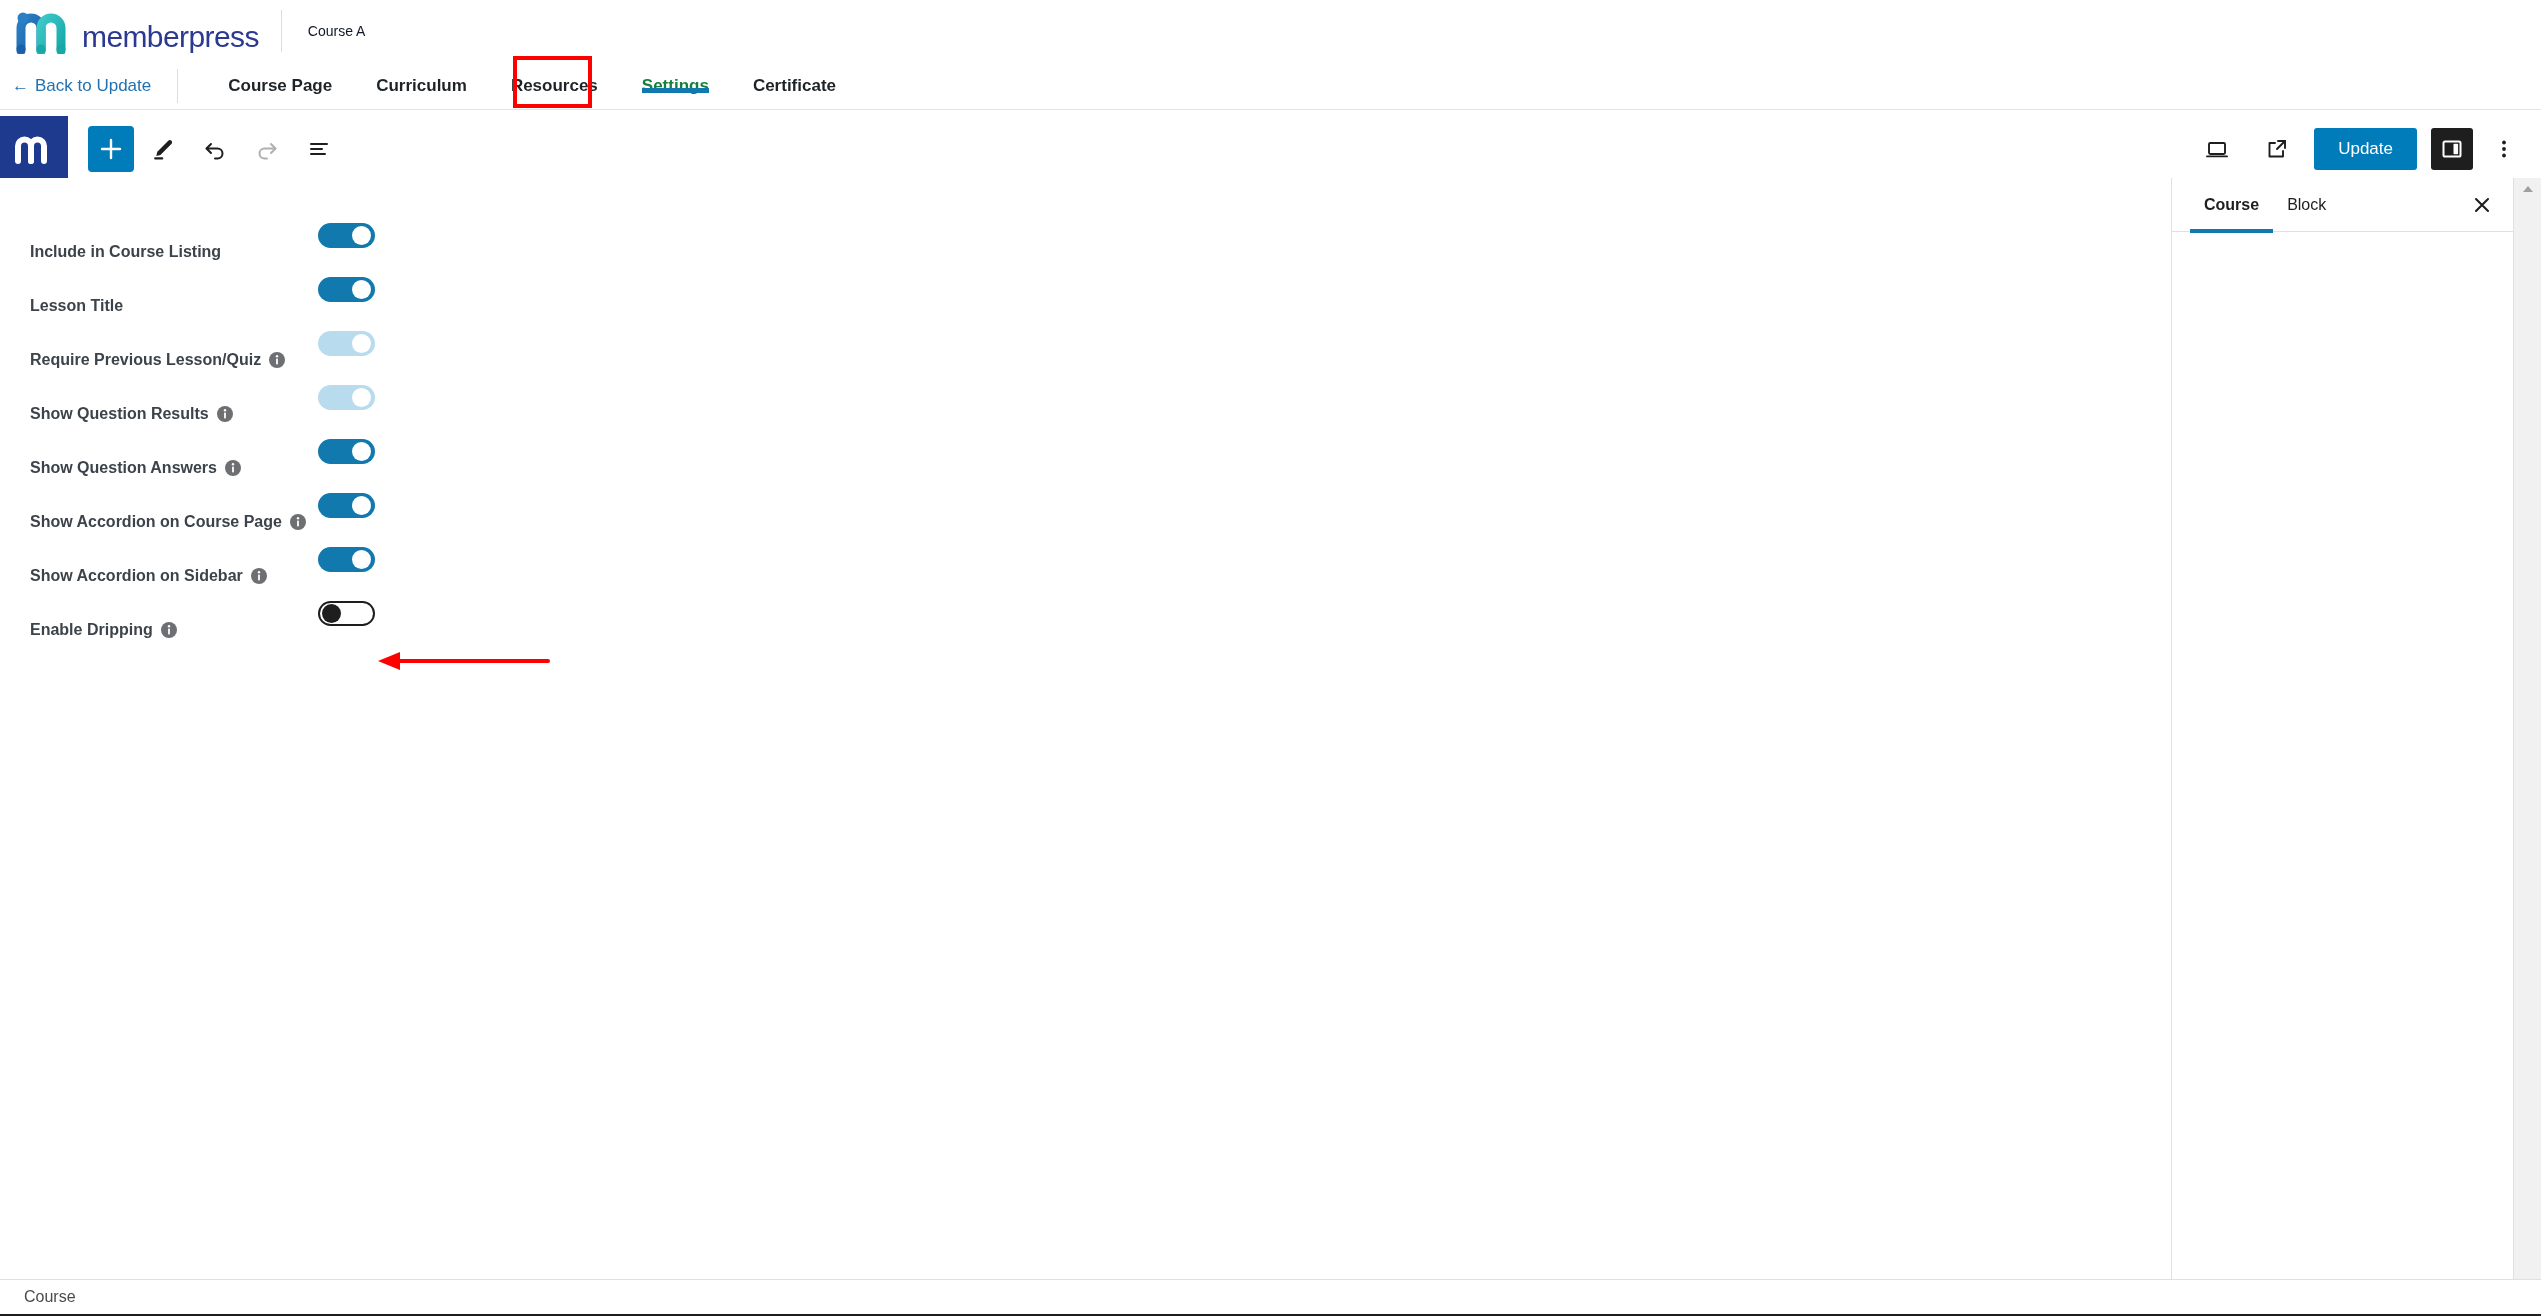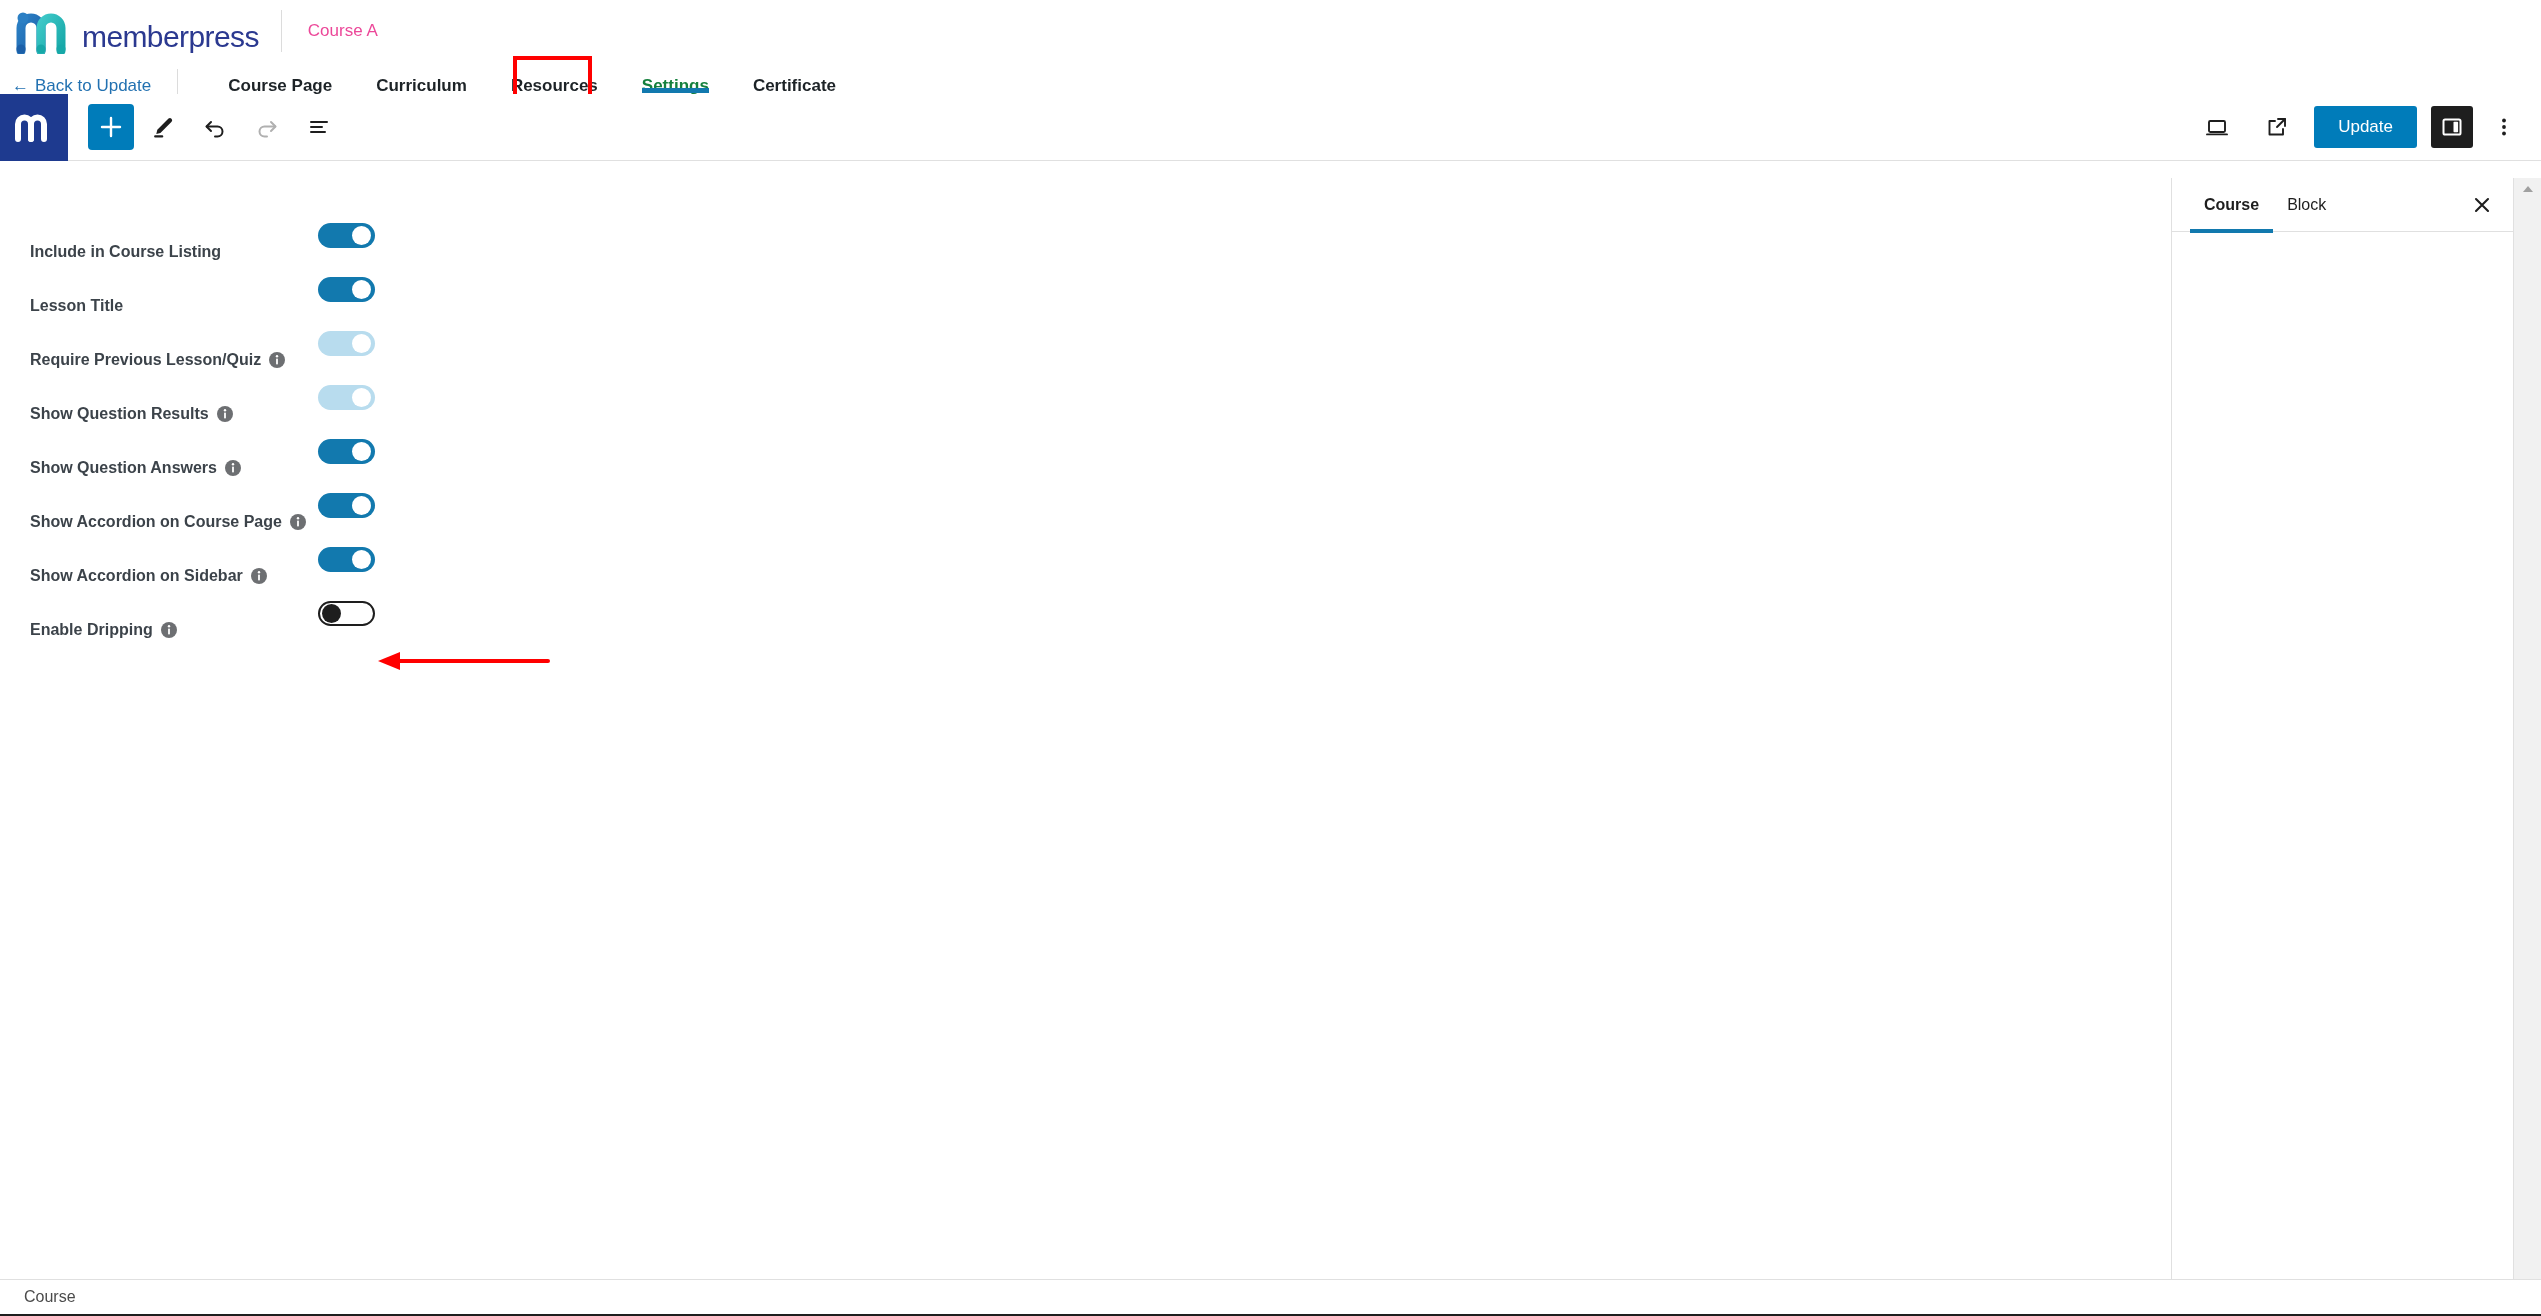--- a/index.html
+++ b/index.html
@@ -29,22 +29,22 @@
     letter-spacing: -0.6px;
     color: #2b3990;
     font-weight: 400;
   }
   .mp-brand-sep {
     width: 1px; height: 42px;
     background: #dcdcdc;
     margin: 0 26px 0 22px;
   }
   .mp-course-name {
-    font-size: 17px;
-    color: #ec4899;
+    font-size: 14px;
+    color: #0f172a;
     font-weight: 400;
   }
 
   
   .mp-navbar {
     position: absolute; left: 0; top: 62px;
     width: 2541px; height: 48px;
     background: #ffffff;
     border-bottom: 1px solid #e2e4e7;
     display: flex; align-items: center;
@@ -82,21 +82,21 @@
     background: #1279ae;
   }
   .annot-box {
     position: absolute;
     border: 4px solid #ff0000;
     pointer-events: none;
   }
 
   
   .gb-toolbar {
-    position: absolute; left: 0; top: 94px;
+    position: absolute; left: 0; top: 116px;
     width: 2541px; height: 67px;
     background: #ffffff;
     border-bottom: 1px solid #e0e0e0;
     display: flex; align-items: center;
   }
   .gb-logo-block {
     width: 68px; height: 67px;
     background: #1e3a8f;
     display: flex; align-items: center; justify-content: center;
     flex: 0 0 68px;

